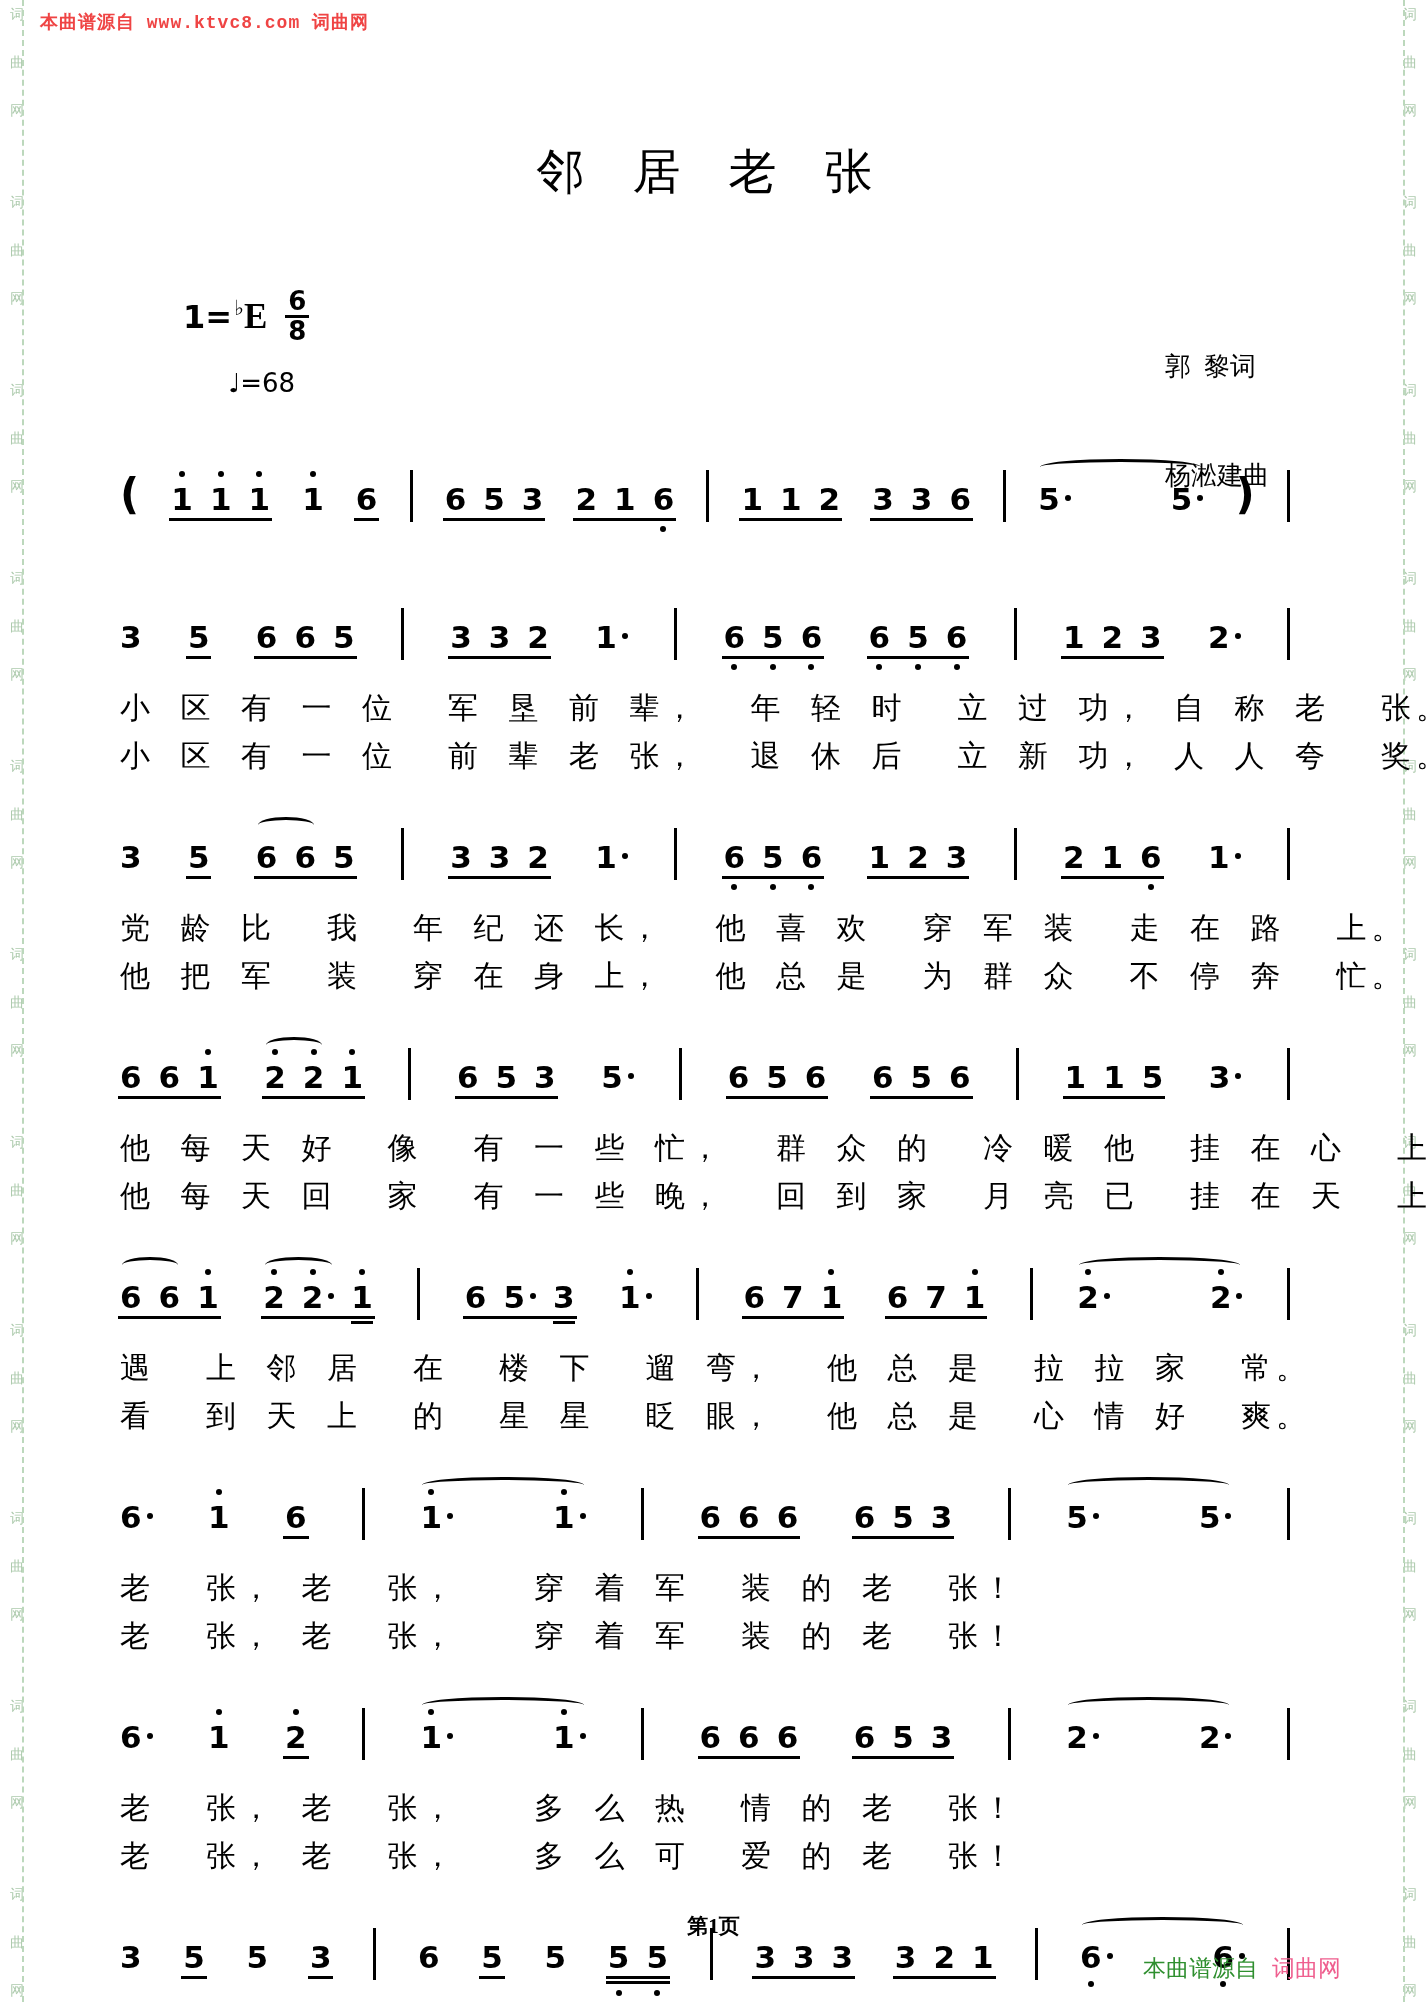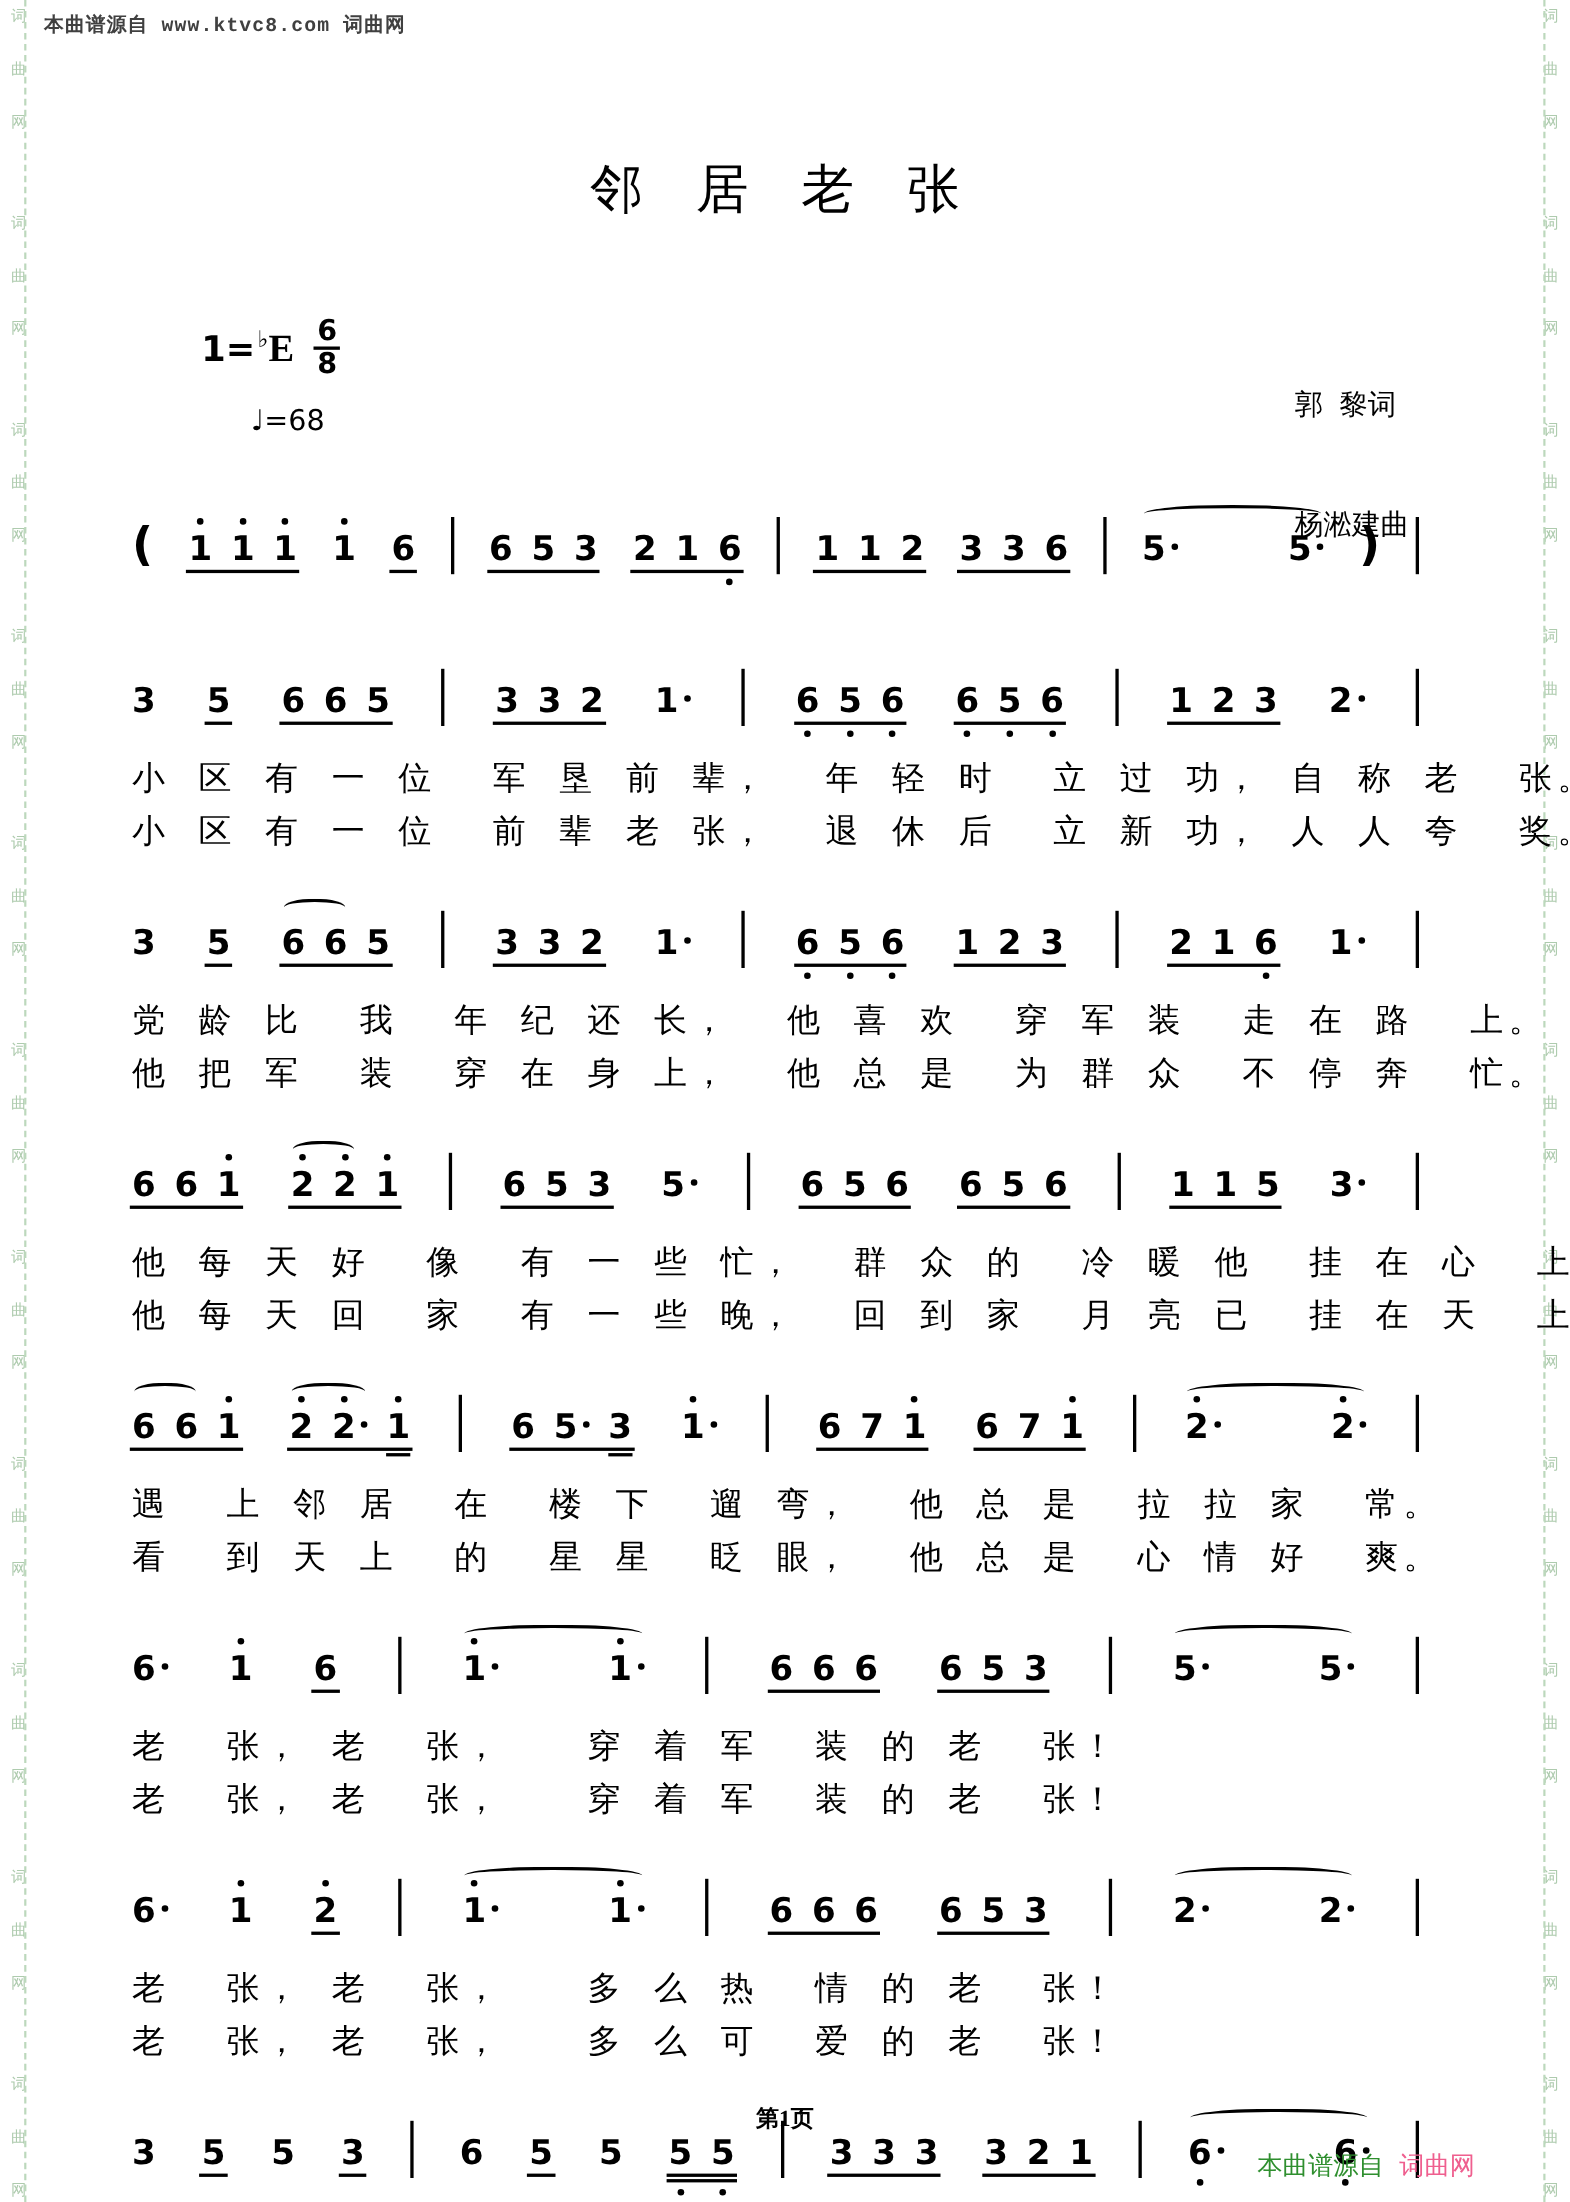--- a/index.html
+++ b/index.html
@@ -10,34 +10,34 @@
   .wm-left{left:0;}
   .wm-right{right:0;}
   .wm-col{display:flex;flex-direction:column;align-items:center;gap:30px;padding-top:6px;}
   .wmch{font-size:14px;color:#aecbae;font-family:"Liberation Serif",serif;}
   .wm-gap{margin-top:44px;}
   .dashline{position:absolute;top:0;bottom:0;width:0;border-left:2px dashed #bcd8bc;}
   .dash-left{left:22px;}
   .dash-right{right:22px;}
   
   .top-src{position:absolute;left:40px;top:10px;font-size:18px;font-weight:bold;
-           font-family:"Liberation Mono",monospace;color:#404040;letter-spacing:1px;}
+           font-family:"Liberation Mono",monospace;color:#ef4444;letter-spacing:1px;}
   .title{position:absolute;top:140px;left:0;right:0;text-align:center;
          font-family:"Liberation Serif",serif;font-size:48px;font-weight:400;letter-spacing:18px;}
   .subtitle{position:absolute;top:245px;left:0;right:0;text-align:center;
             font-family:"Liberation Serif",serif;font-size:24px;letter-spacing:3px;}
   .keysig{position:absolute;top:288px;left:183px;display:flex;align-items:center;
           font-family:"DejaVu Sans",sans-serif;font-weight:bold;font-size:32px;}
   .keysig .flat{font-size:21px;position:relative;top:-9px;margin-left:2px;}
   .keysig .letterE{font-family:"Liberation Serif",serif;font-size:35px;font-weight:bold;}
   .meter{display:inline-flex;flex-direction:column;align-items:center;margin-left:18px;
          font-size:26px;line-height:1.05;}
   .meter .mtop{border-bottom:3px solid #000;padding:0 3px;}
   .tempo{position:absolute;top:368px;left:228px;font-size:26px;font-family:"DejaVu Sans",sans-serif;}
-  .credits{position:absolute;top:276px;right:146px;font-family:Liberation Sans, sans-serif;
+  .credits{position:absolute;top:276px;right:158px;font-family:Liberation Serif, serif;
            font-size:26px;line-height:1.4;white-space:pre;}
   
   .score{position:absolute;top:448px;left:120px;width:1170px;}
   .mline{margin-bottom:30px;}
   .mline.intro{margin-bottom:44px;}
   .notes-row{display:flex;justify-content:space-between;align-items:center;padding:28px 0 20px;}
   .note{position:relative;font-family:"DejaVu Sans",sans-serif;font-weight:bold;font-size:31px;line-height:1;}
   .num{position:relative;display:inline-block;}
   .dot{position:absolute;left:50%;transform:translateX(-50%);width:6px;height:6px;border-radius:50%;background:#000;}
   .dot.hi{top:-13px;}

